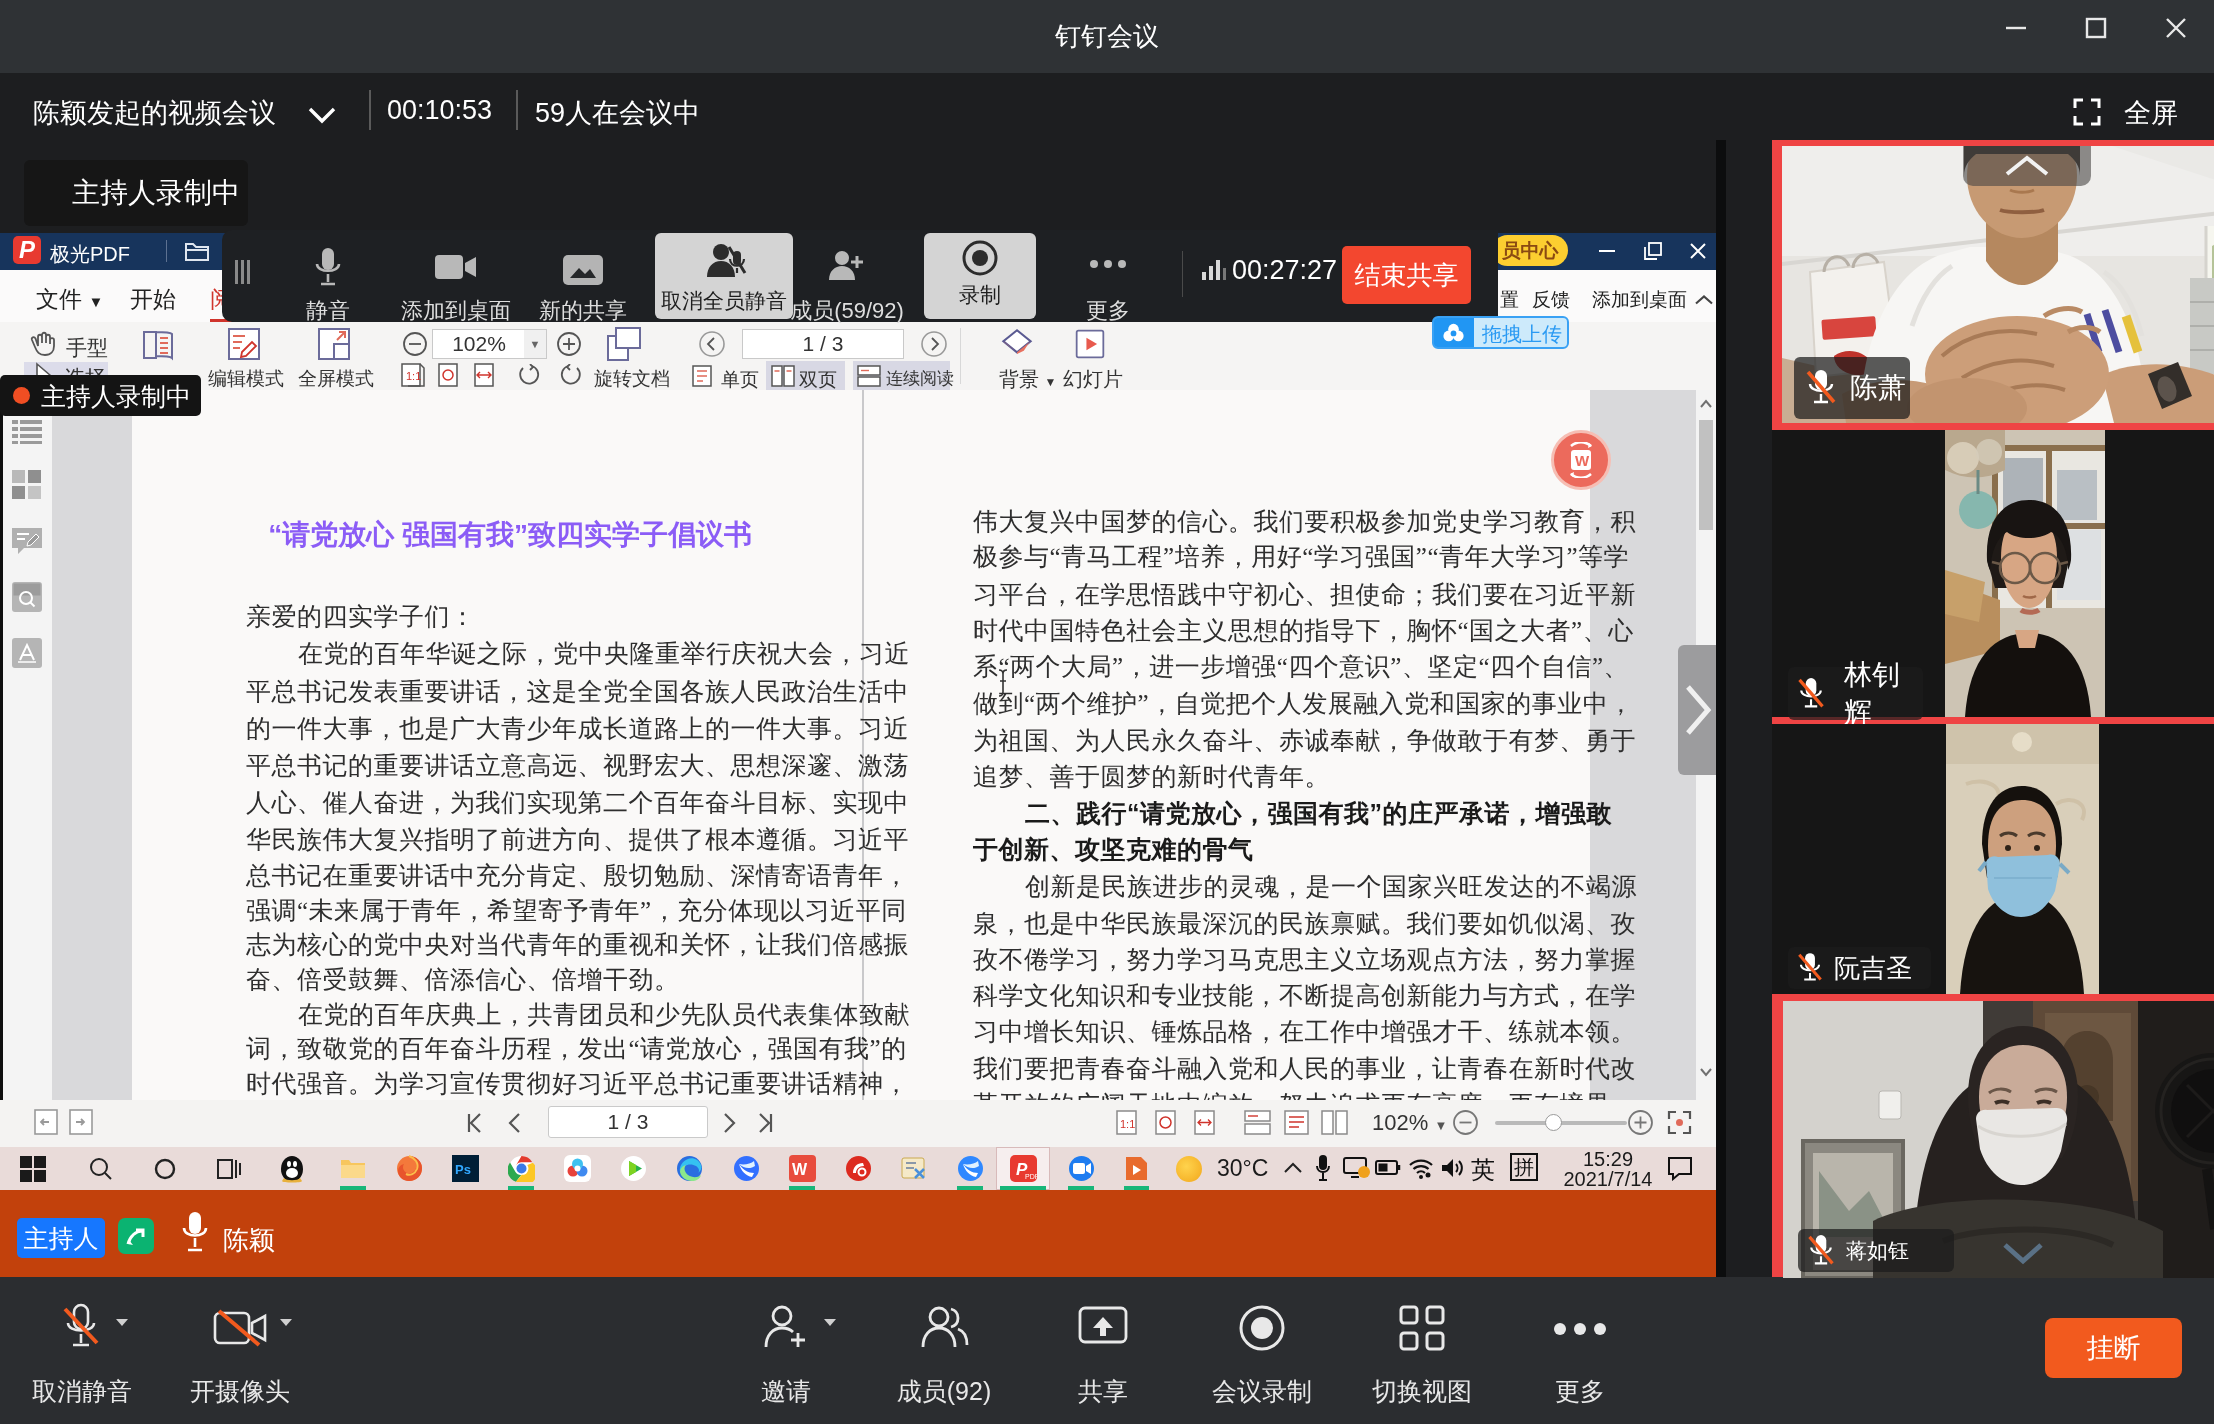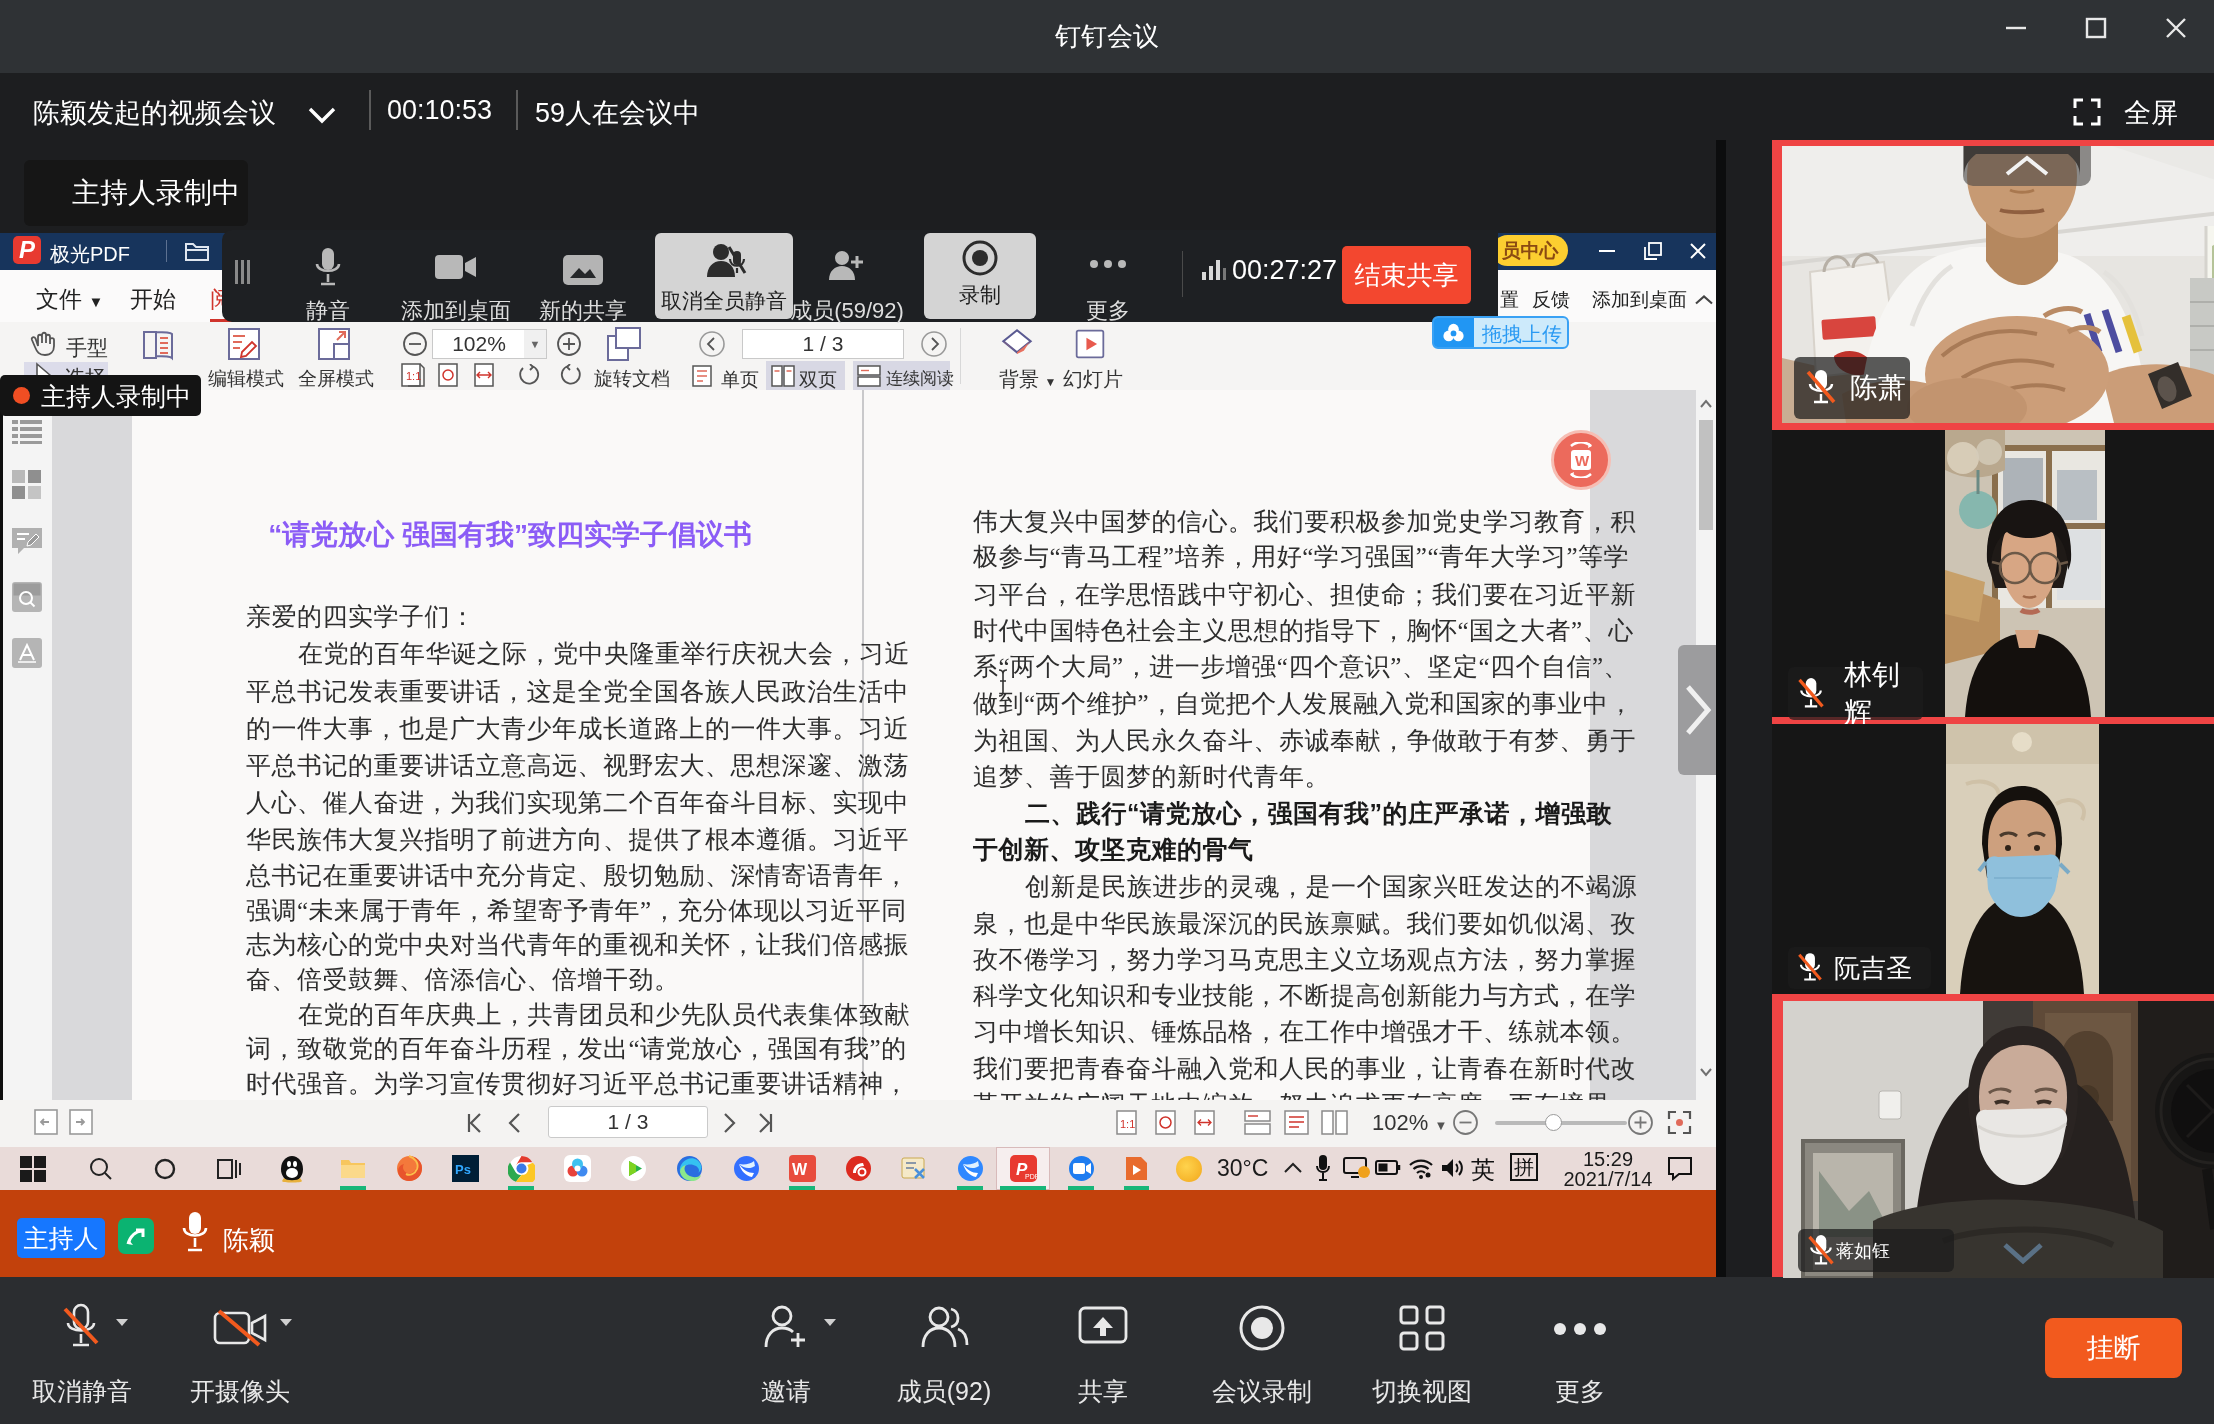--- a/index.html
+++ b/index.html
@@ -800,21 +800,21 @@
         <path d="M195 125c20 14 68 14 88-2" stroke="#d8d5d0" stroke-width="3" fill="none"></path>
         <path d="M90 220c60-30 220-30 290 10v47H90z" fill="#37342f"></path>
         <path d="M160 240c40-16 130-16 170 4" stroke="#2c2925" stroke-width="6" fill="none"></path>
       </svg>
       <div class="vlabel" style="left:15px;top:228px;width:156px;height:43px;">
         <svg style="margin-left:8px;" width="30" height="36" viewBox="0 0 34 40">
             <rect x="11" y="2" width="12" height="20" rx="6" fill="#fff"></rect>
             <path d="M6 16c0 9 22 9 22 0M17 26v7M10 34h14" stroke="#fff" stroke-width="2.4" fill="none"></path>
             <path d="M4 4l26 30" stroke="#f25a1e" stroke-width="3.6"></path>
           </svg>
-        <span class="nm" style="margin-left:0;font-size:18px;">蒋如钰</span>
+        <span class="nm" style="margin-left:10px;font-size:21px;">蒋如钰</span>
       </div>
       <svg class="abs" style="left:218px;top:240px;" width="44" height="26" viewBox="0 0 44 26">
           <path d="M4 4l18 16L40 4" fill="none" stroke="#5a7186" stroke-width="5"></path>
         </svg>
     </div>
   </div>
   <div class="abs" style="left:1716px;top:140px;width:10px;height:1137px;background:#0c0d0e;"></div>
 
   <div id="floatbar" class="abs">
     <div class="abs" style="left:13px;top:30px;width:3px;height:24px;background:#8a8a8a;box-shadow:6px 0 #8a8a8a,12px 0 #8a8a8a;"></div>

